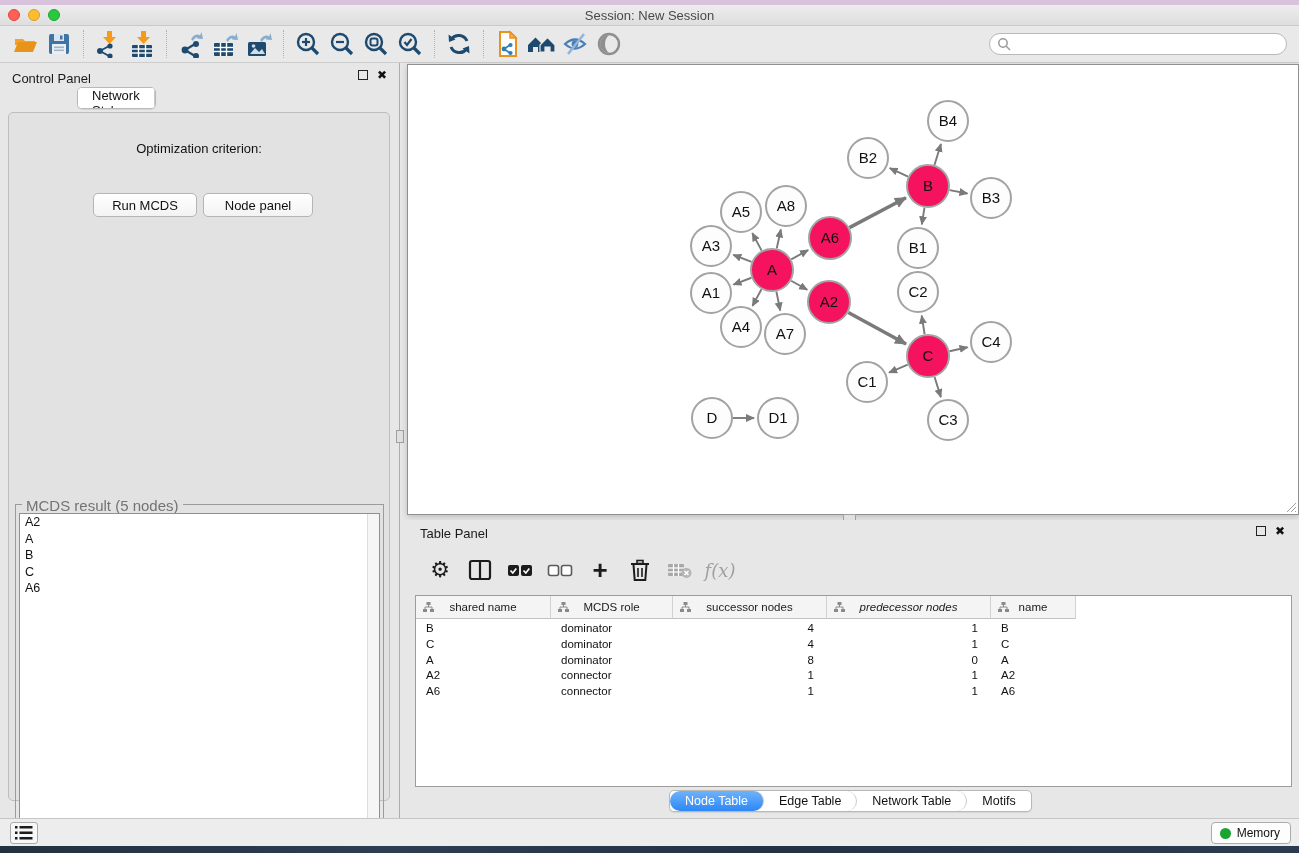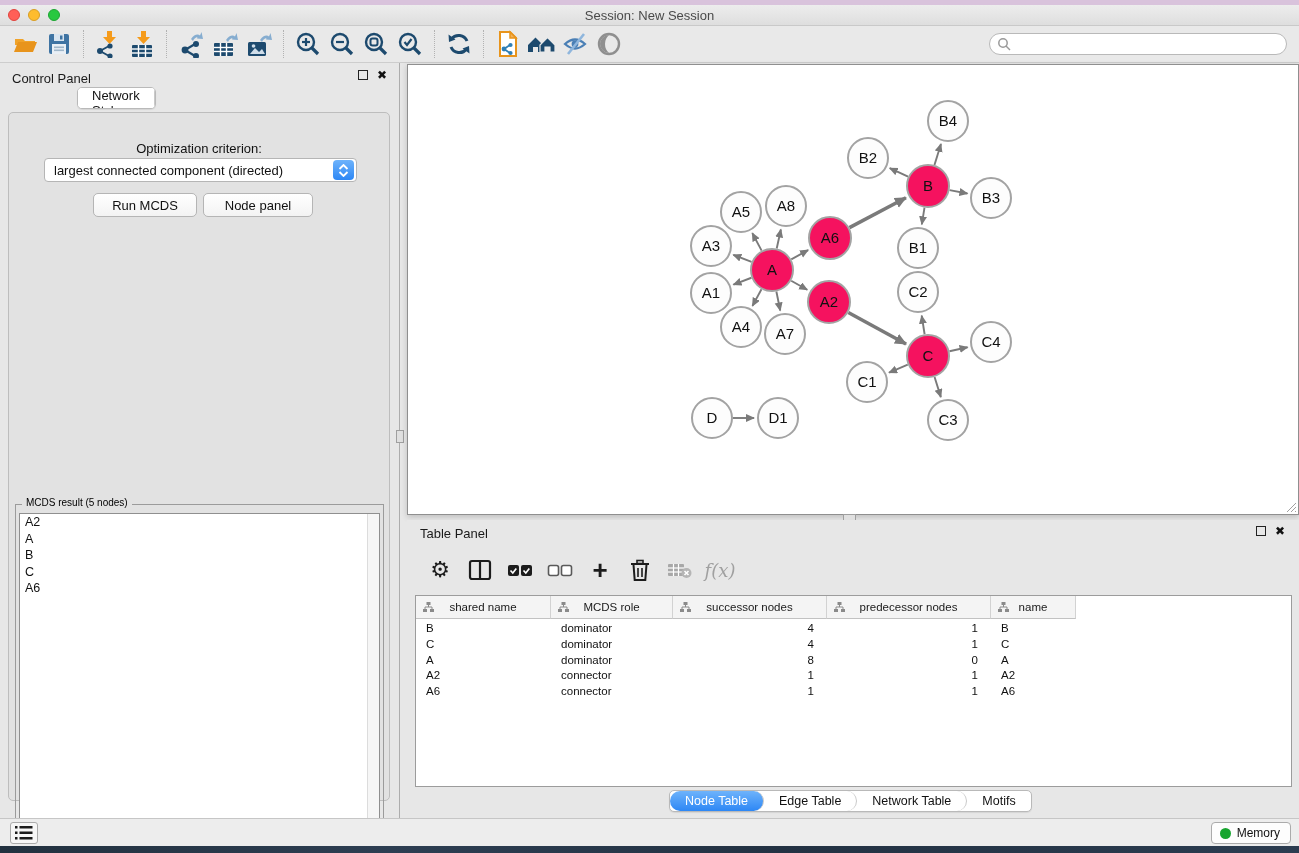--- a/index.html
+++ b/index.html
@@ -59,21 +59,21 @@
   .sel-stepper svg { display:block; }
   .btn { position:absolute; height:24px; background:linear-gradient(#ffffff,#f3f3f3);
     border:1px solid #b5b5b5; border-radius:5px; font-size:13px; color:#111;
     display:flex; align-items:center; justify-content:center; cursor:default; }
   .btn-run { left:84px; top:80px; width:104px; }
   .btn-close { left:194px; top:80px; width:110px; }
 
   .mcds-fieldset { position:absolute; left:6px; top:391px; width:369px; height:335px;
     border:1px solid #9b9b9b; }
   .mcds-legend { position:absolute; left:6px; top:-8px; background:#e2e2e2; padding:0 4px;
-    font-size:10px; color:#000000; white-space:nowrap; }
+    font-size:15px; color:#737373; white-space:nowrap; }
   .mcds-listbox { position:absolute; left:3px; top:8px; width:361px; height:322px; background:#fff;
     border:1px solid #8f8f8f; overflow:hidden; }
   .mcds-scroll { position:absolute; right:0; top:0; width:12px; height:100%;
     background:#f6f6f6; border-left:1px solid #dcdcdc; }
   .mcds-item { font-size:12.5px; color:#111; padding:1px 0 1px 5px; line-height:14.5px; }
 
   
   .net-window { position:absolute; left:407px; top:1px; width:892px; height:451px;
     border:1px solid #8f8f8f; background:#fff; box-shadow:0 2px 6px rgba(0,0,0,.18); }
   .net-titlebar { position:absolute; left:0; top:0; width:100%; height:23px;
@@ -313,31 +313,20 @@
         <span class="wbtn-close">✖</span>
       </div>
       <div class="seg-group cp-tabs" id="ctrl-tabs">
           <div class="seg-tab">Network</div>
           <div class="seg-tab">Style</div>
           <div class="seg-tab">Select</div>
           <div class="seg-tab active">MCDS</div>
         </div>
       <div class="cp-body">
         <div class="opt-label">Optimization criterion:</div>
-        <div class="cp-select">
-          <span class="sel-text">largest connected component (directed)</span>
-          <span class="sel-stepper">
-            <svg width="11" height="6">
-                <path d="M1.5 5 L5.5 1 L9.5 5" stroke="#fff" stroke-width="1.8" fill="none"></path>
-              </svg>
-            <svg width="11" height="6">
-                <path d="M1.5 1 L5.5 5 L9.5 1" stroke="#fff" stroke-width="1.8" fill="none"></path>
-              </svg>
-          </span>
-        </div>
         <div class="btn btn-run">Run MCDS</div>
         <div class="btn btn-close">Node panel</div>
         <div class="mcds-fieldset">
           <div class="mcds-legend">MCDS result (5 nodes)</div>
           <div class="mcds-listbox">
             <div id="mcds-list">
                 <div class="mcds-item">A2</div>
                 <div class="mcds-item">A</div>
                 <div class="mcds-item">B</div>
                 <div class="mcds-item">C</div>
@@ -580,21 +569,21 @@
                 </g>
                 <g stroke="#8a8a8a" stroke-width="1">
                   <line x1="5.5" y1="3" x2="5.5" y2="5"></line>
                   <line x1="2" y1="5" x2="9" y2="5"></line>
                   <line x1="2" y1="5" x2="2" y2="7"></line>
                   <line x1="9" y1="5" x2="9" y2="7"></line>
                 </g>
               </svg>
               <span>successor nodes</span>
             </div>
-            <div class="th" style="width: 164px;">
+            <div class="th" style="width: 164px; font-style: italic;">
               <svg class="attr-icon" width="11" height="11">
                 <g fill="#8a8a8a">
                   <rect x="3.5" y="0" width="4" height="3"></rect>
                   <rect x="0" y="7" width="4" height="3"></rect>
                   <rect x="7" y="7" width="4" height="3"></rect>
                 </g>
                 <g stroke="#8a8a8a" stroke-width="1">
                   <line x1="5.5" y1="3" x2="5.5" y2="5"></line>
                   <line x1="2" y1="5" x2="9" y2="5"></line>
                   <line x1="2" y1="5" x2="2" y2="7"></line>

